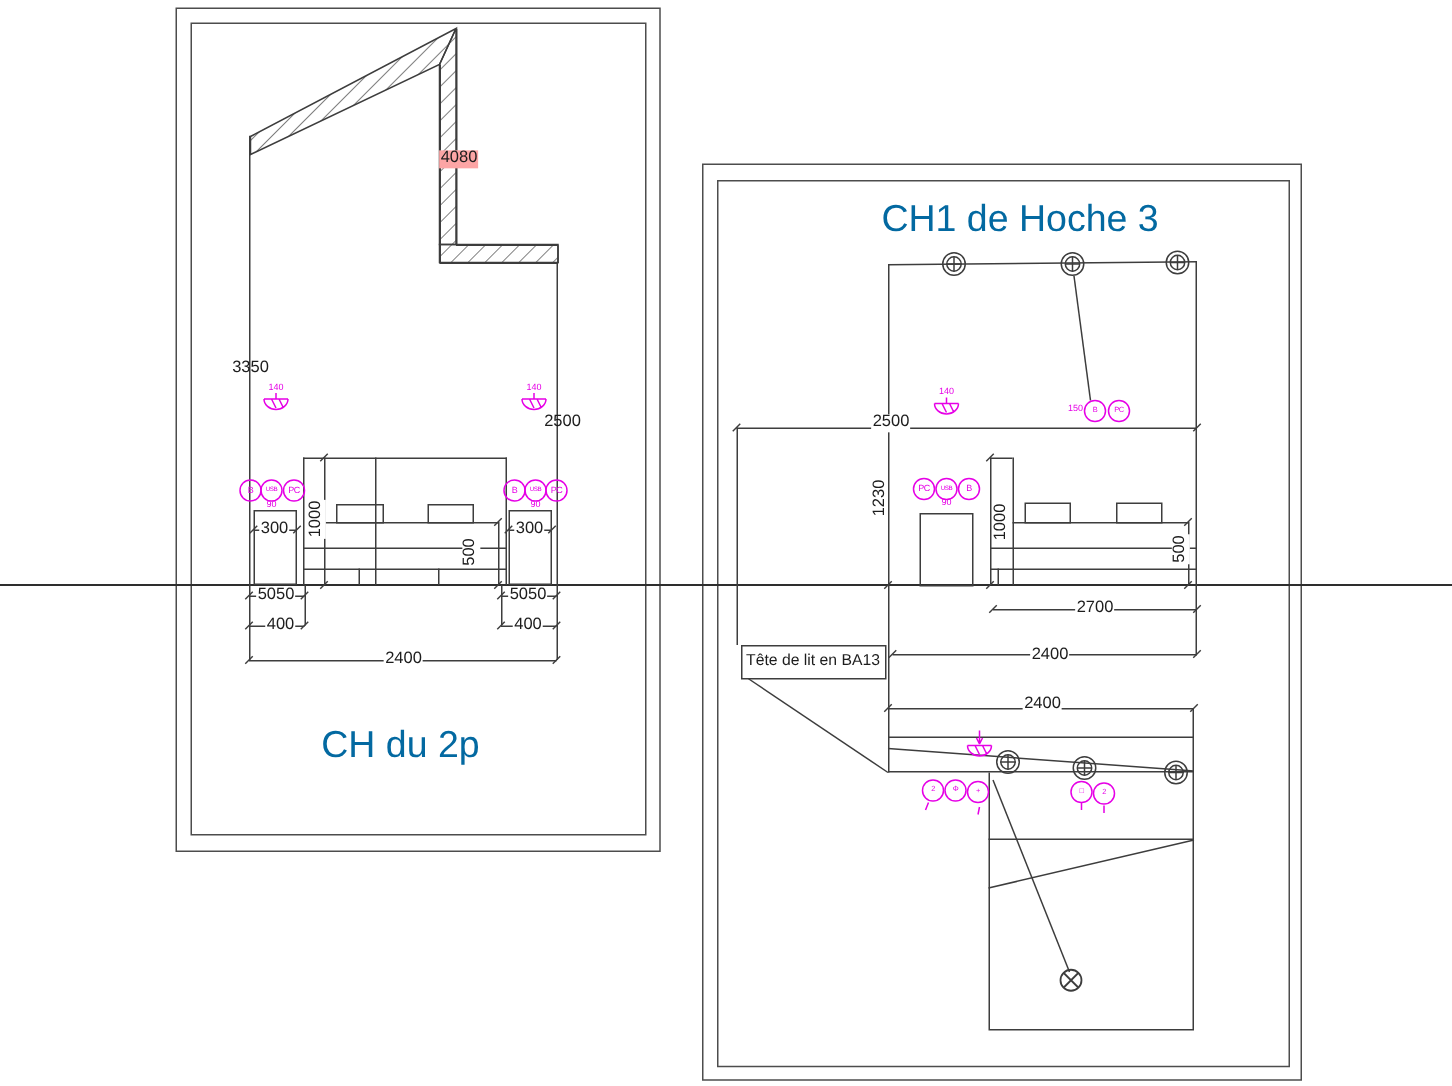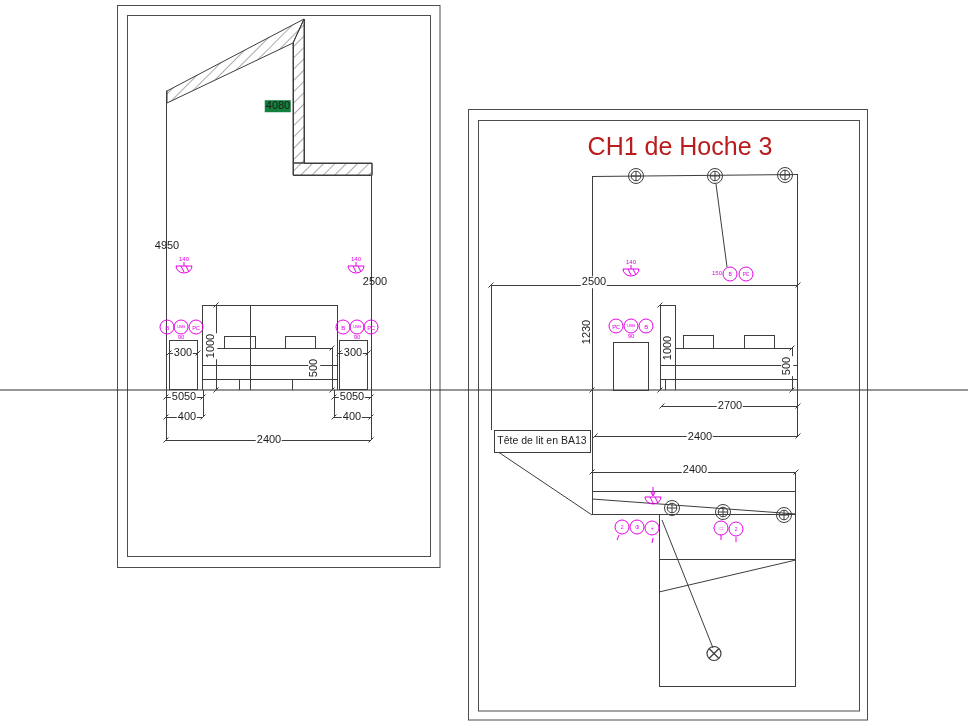--- a/index.html
+++ b/index.html
@@ -3,21 +3,21 @@
 <meta charset="utf-8">
 <style>
   html,body{margin:0;padding:0;background:#fff;}
   #stage{position:relative;width:968px;height:724px;background:#fff;overflow:hidden;
          font-family:"Liberation Sans", sans-serif;}
   #cad{position:absolute;left:0;top:0;}
   .lbl{position:absolute;transform:translate(-50%,-50%);font-size:11px;color:#1d1d1d;
        background:#fff;padding:0 1px;line-height:1.05;white-space:nowrap;z-index:3;}
   .nobg{background:transparent;}
   .rot{transform:translate(-50%,-50%) rotate(-90deg);}
-  .title{font-size:25px;background:transparent;color:#b91c1c;}
+  .title{font-size:25px;background:transparent;color:#0369a1;}
   .tiny{font-size:6px;color:#e600e6;background:transparent;padding:0;}
   .note{font-size:10.5px;background:transparent;}
   .c{position:absolute;width:13px;height:13px;border:1px solid #e600e6;border-radius:50%;
      color:#e600e6;display:flex;align-items:center;justify-content:center;
      font-size:6px;transform:translate(-50%,-50%);line-height:1;z-index:3;
      letter-spacing:-0.3px;background:transparent;}
   .c.su{font-size:4.2px;}
   .c.g5{font-size:5px;}
 </style>
 </head>
@@ -218,22 +218,22 @@
         <line x1="795.5" y1="287.5" x2="800.5" y2="282.5"></line>
         <line x1="589.5" y1="287.5" x2="594.5" y2="282.5"></line>
         <line x1="589.5" y1="392.5" x2="594.5" y2="387.5"></line>
         <line x1="657.5" y1="307.5" x2="662.5" y2="302.5"></line>
         <line x1="657.5" y1="392.5" x2="662.5" y2="387.5"></line>
         <line x1="789.5" y1="350.5" x2="794.5" y2="345.5"></line>
         <line x1="789.5" y1="392.5" x2="794.5" y2="387.5"></line>
       </g>
 </svg>
 
-<div class="lbl nobg" style="left:278px;top:106px;background:#15803d">4080</div>
-<div class="lbl nobg" style="left:167px;top:246px">4950</div>
+<div class="lbl nobg" style="left:306px;top:106px;background:#fca5a5">4080</div>
+<div class="lbl nobg" style="left:167px;top:246px">3350</div>
 <div class="lbl nobg" style="left:375px;top:282px">2500</div>
 <div class="lbl tiny" style="left:184px;top:259px">140</div>
 <div class="lbl tiny" style="left:356px;top:259px">140</div>
 
 <div class="c" style="left:167px;top:327px">B</div>
 <div class="c su" style="left:181px;top:327px">USB</div>
 <div class="c" style="left:196px;top:327px">PC</div>
 <div class="lbl tiny" style="left:181px;top:337px">90</div>
 
 <div class="c" style="left:343px;top:327px">B</div>
@@ -243,20 +243,21 @@
 
 <div class="lbl rot" style="left:211px;top:346px">1000</div>
 <div class="lbl rot" style="left:314px;top:368px">500</div>
 <div class="lbl" style="left:183px;top:353px">300</div>
 <div class="lbl" style="left:353px;top:353px">300</div>
 <div class="lbl" style="left:184px;top:397px">5050</div>
 <div class="lbl" style="left:352px;top:397px">5050</div>
 <div class="lbl" style="left:187px;top:417px">400</div>
 <div class="lbl" style="left:352px;top:417px">400</div>
 <div class="lbl" style="left:269px;top:440px">2400</div>
+<div class="lbl title" style="left:267px;top:497px">CH du 2p</div>
 
 <div class="lbl title" style="left:680px;top:146px">CH1 de Hoche 3</div>
 <div class="lbl" style="left:594px;top:282px">2500</div>
 <div class="lbl rot nobg" style="left:587px;top:332px">1230</div>
 <div class="lbl tiny" style="left:631px;top:262px">140</div>
 <div class="lbl tiny" style="left:717px;top:273px">150</div>
 <div class="c g5" style="left:730px;top:274px">B</div>
 <div class="c g5" style="left:746px;top:274px">PC</div>
 
 <div class="c" style="left:616px;top:326px">PC</div>

